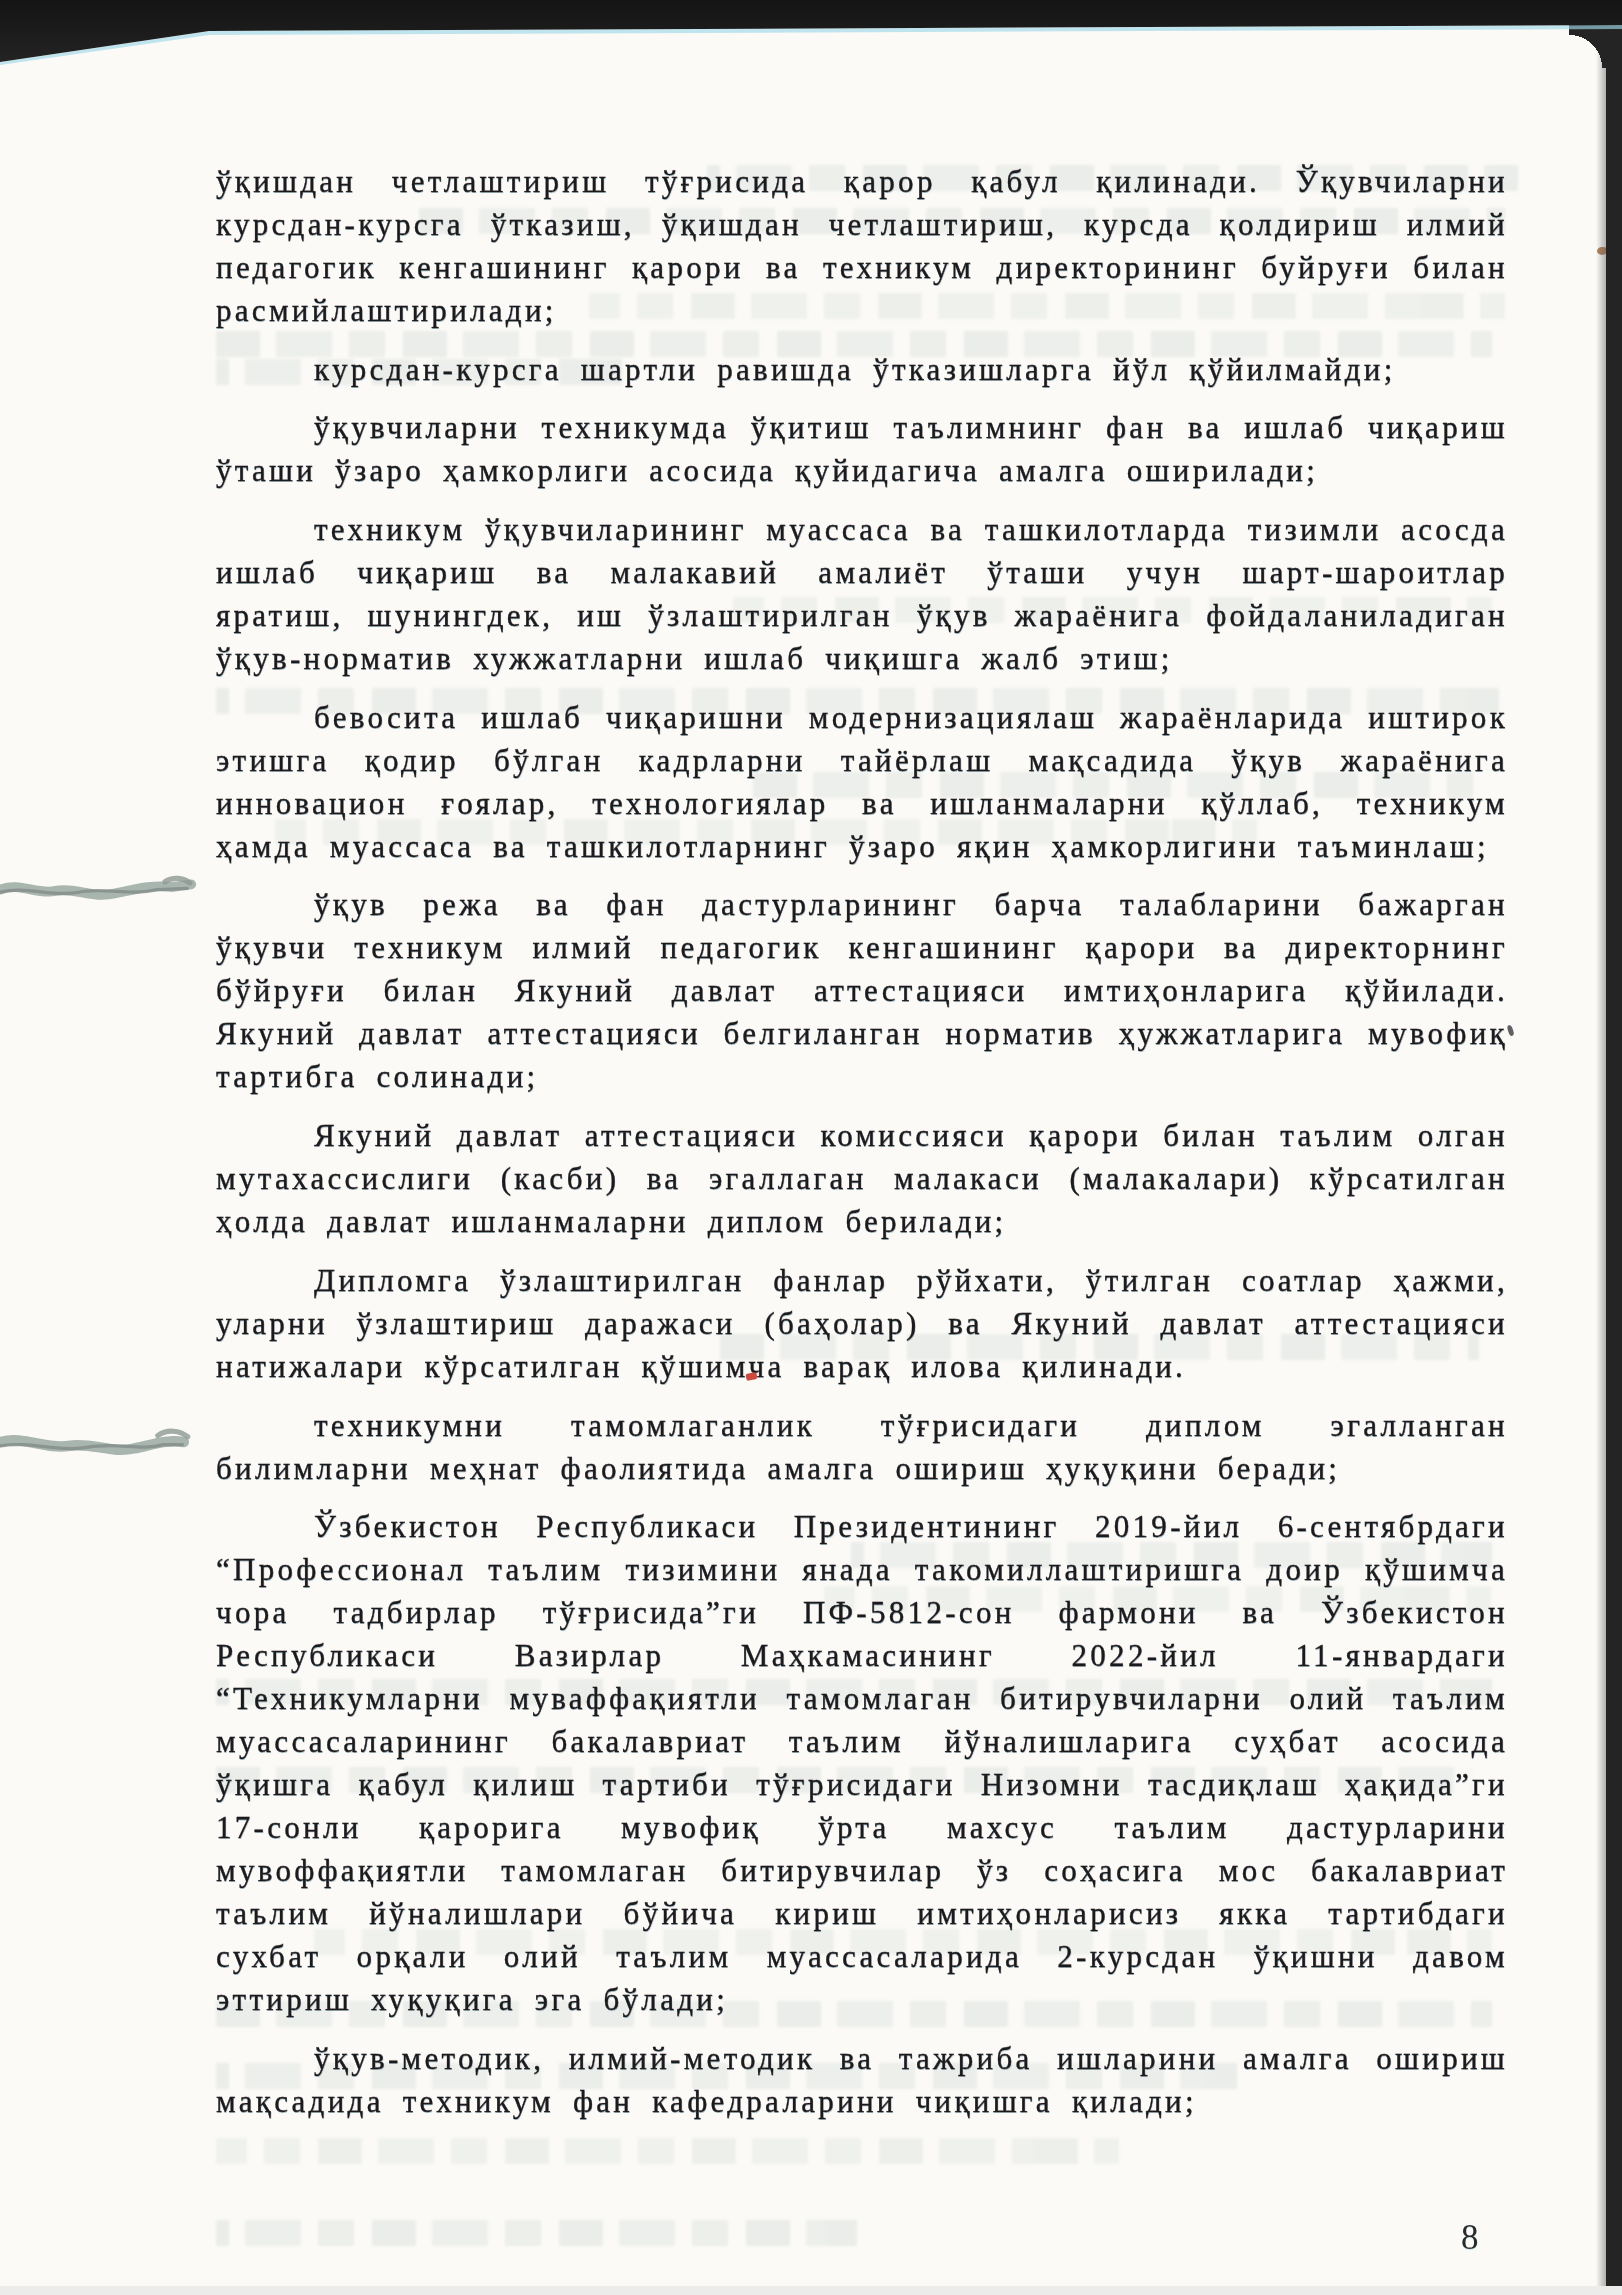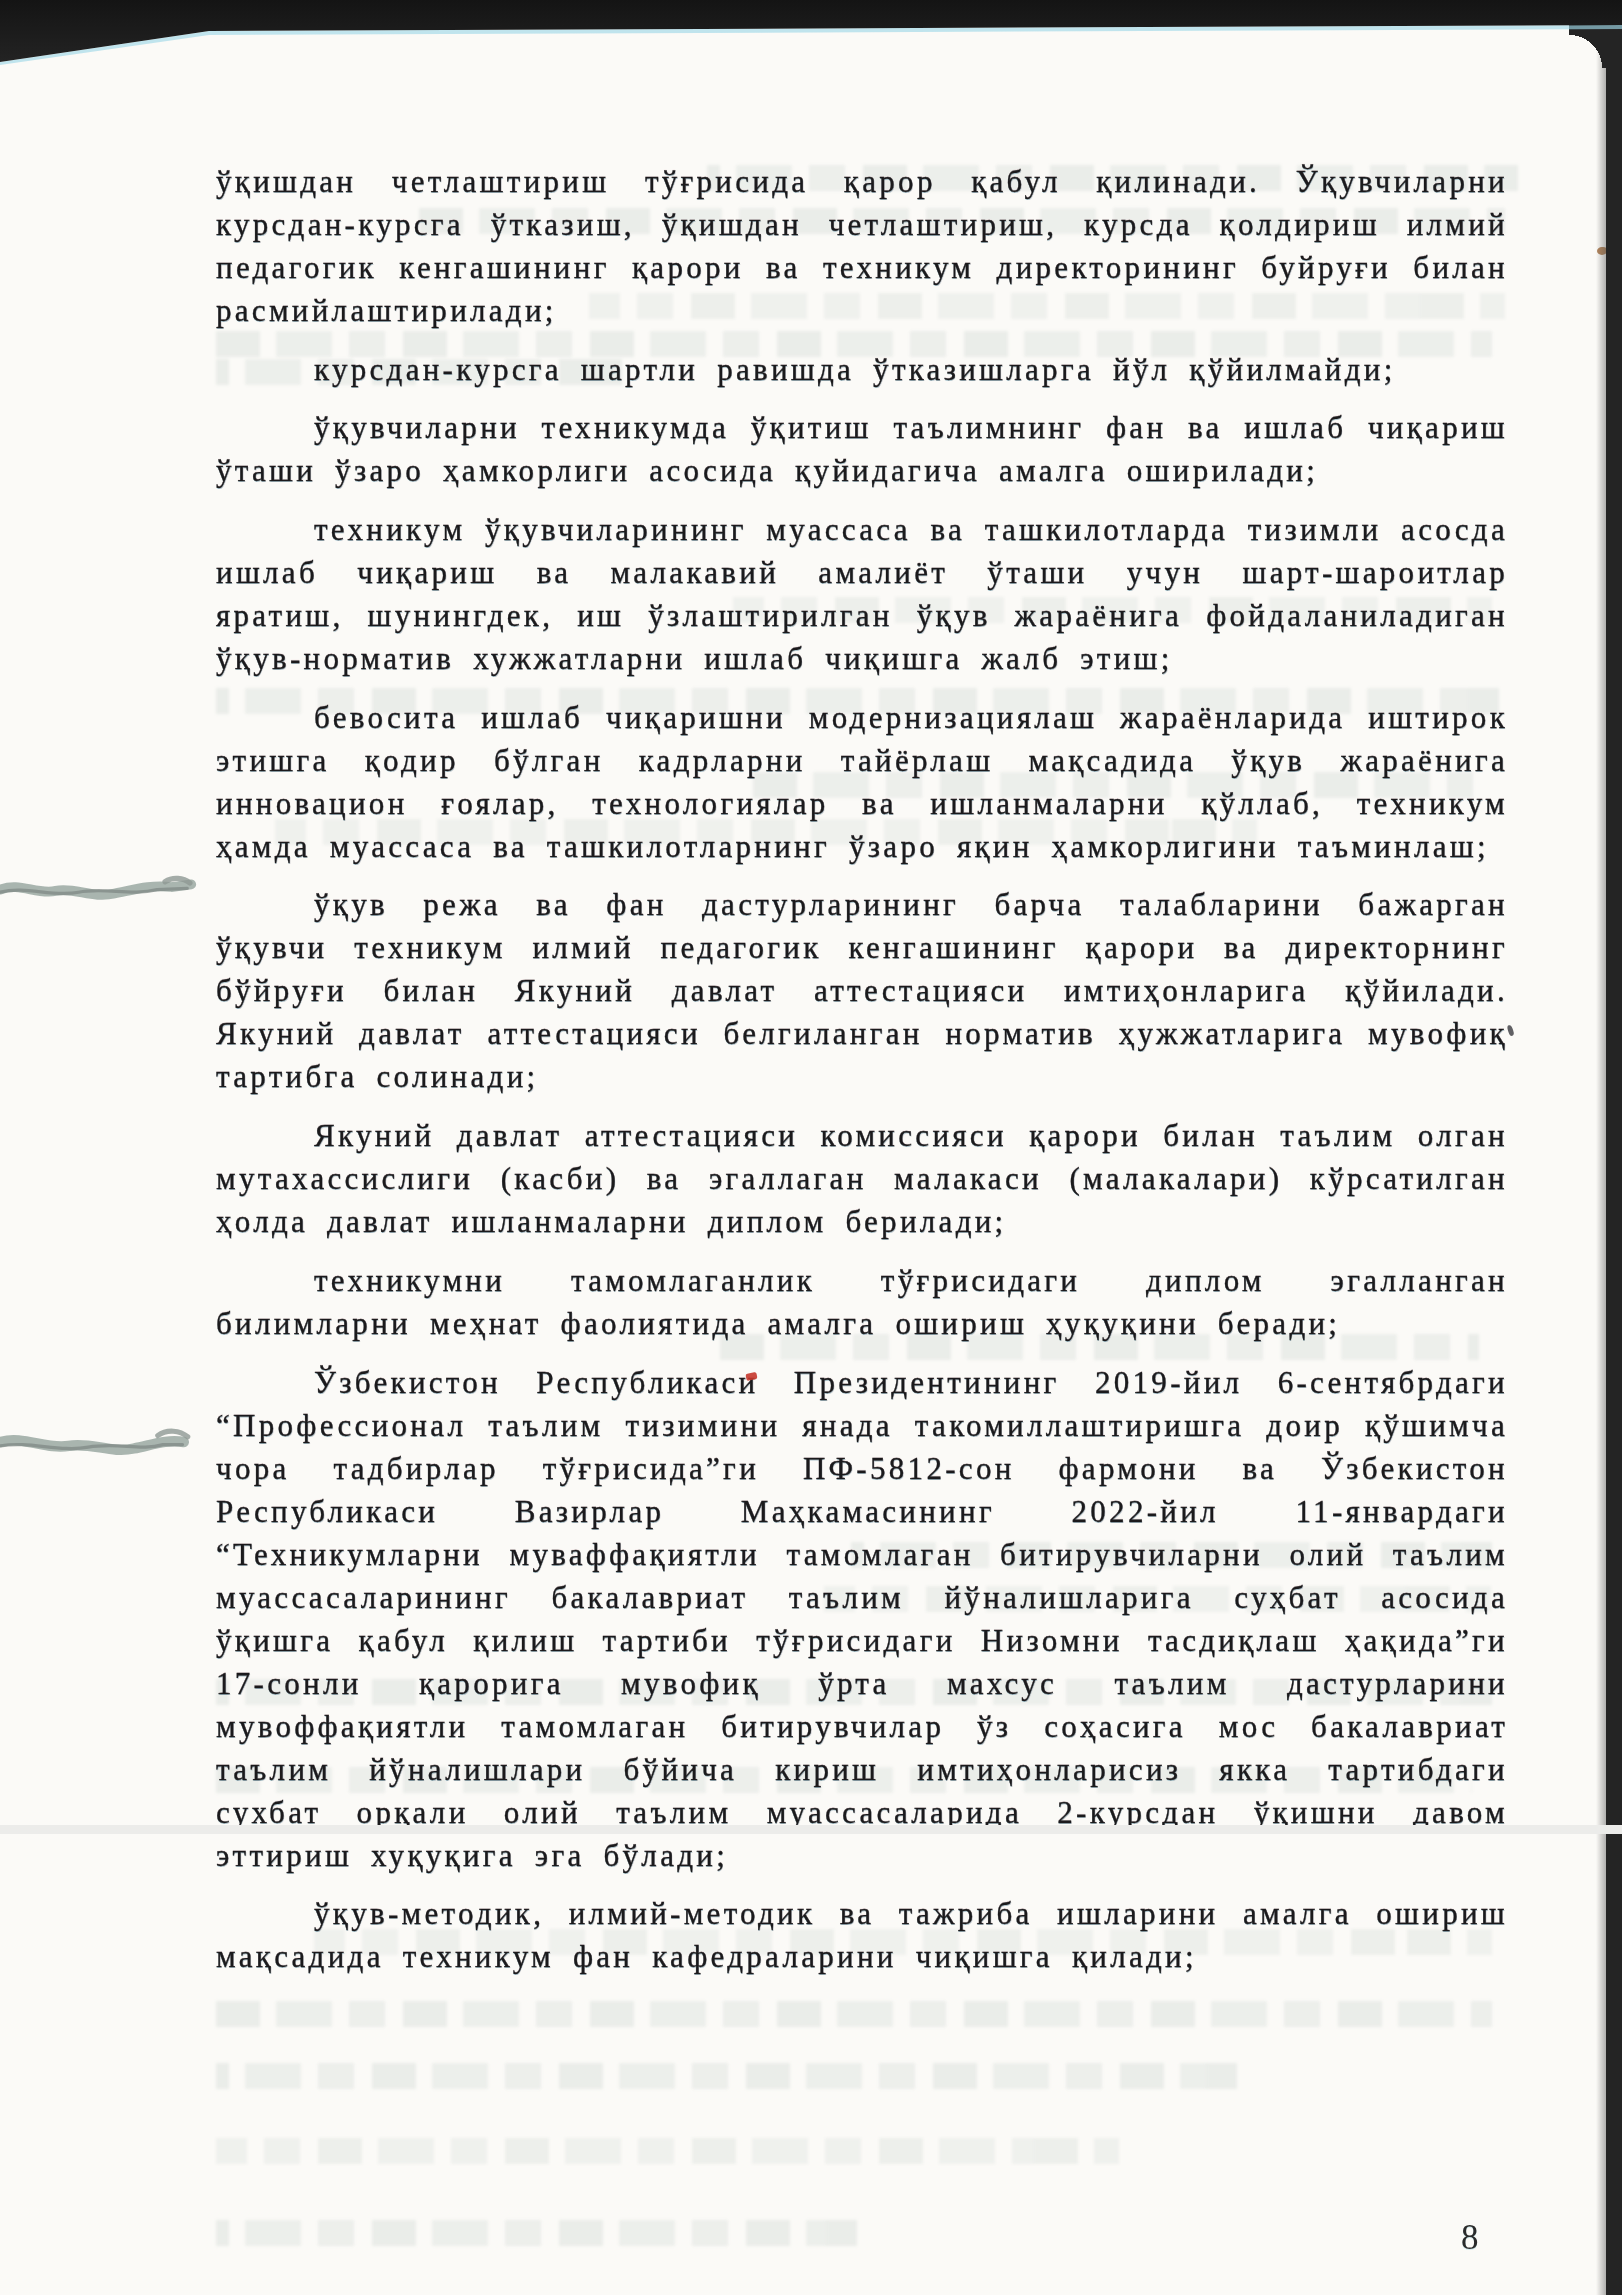--- a/index.html
+++ b/index.html
@@ -2,21 +2,21 @@
 <html style="--paper: #fbfaf7; --ink: #1b1a1c; --scan-band: #242424; --cyan-fringe: #9fd8e8; --ghost: #8ea69b; --thread: #9aa8a2; --page-number-ink: #2a2a2a; --red-speck: #c5372c;font-size:10.5px"><head>
 <meta charset="utf-8">
 <style>
   html, body { margin: 0; padding: 0; }
   body {
     width: 1623px; height: 2295px;
     background: var(--paper, #fbfaf7);
     font-family: "Liberation Serif", "DejaVu Serif", serif;
     overflow: hidden; position: relative;
   }
-  .page { position: absolute; inset: 0; width: 1623px; height: 1834px; }
+  .page { position: absolute; inset: 0; width: 1623px; height: 2295px; }
 
   
   .text-block {
     position: absolute; left: 216px; top: 160px; width: 1292px;
     color: var(--ink, #1b1a1c);
     font-size: 31px; line-height: 43px;
     letter-spacing: 3.3px; word-spacing: 7.9px;
     text-align: justify; hyphens: none;
   }
   .text-block p.para {
@@ -115,20 +115,21 @@
 
   <div class="text-block">
 
   <p class="para no-indent">ўқишдан четлаштириш тўғрисида қарор қабул қилинади. Ўқувчиларни курсдан-курсга ўтказиш, ўқишдан четлаштириш, курсда қолдириш илмий педагогик кенгашининг қарори ва техникум директорининг буйруғи билан расмийлаштирилади;</p>
       <p class="para">курсдан-курсга шартли равишда ўтказишларга йўл қўйилмайди;</p>
       <p class="para">ўқувчиларни техникумда ўқитиш таълимнинг фан ва ишлаб чиқариш ўташи ўзаро ҳамкорлиги асосида қуйидагича амалга оширилади;</p>
       <p class="para">техникум ўқувчиларининг муассаса ва ташкилотларда тизимли асосда ишлаб чиқариш ва малакавий амалиёт ўташи учун шарт-шароитлар яратиш, шунингдек, иш ўзлаштирилган ўқув жараёнига фойдаланиладиган ўқув-норматив хужжатларни ишлаб чиқишга жалб этиш;</p>
       <p class="para">бевосита ишлаб чиқаришни модернизациялаш жараёнларида иштирок этишга қодир бўлган кадрларни тайёрлаш мақсадида ўқув жараёнига инновацион ғоялар, технологиялар ва ишланмаларни қўллаб, техникум ҳамда муассаса ва ташкилотларнинг ўзаро яқин ҳамкорлигини таъминлаш;</p>
       <p class="para">ўқув режа ва фан дастурларининг барча талабларини бажарган ўқувчи техникум илмий педагогик кенгашининг қарори ва директорнинг бўйруғи билан Якуний давлат аттестацияси имтиҳонларига қўйилади. Якуний давлат аттестацияси белгиланган норматив ҳужжатларига мувофиқ тартибга солинади;</p>
       <p class="para">Якуний давлат аттестацияси комиссияси қарори билан таълим олган мутахассислиги (касби) ва эгаллаган малакаси (малакалари) кўрсатилган ҳолда давлат ишланмаларни диплом берилади;</p>
+      <p class="para">Дипломга ўзлаштирилган фанлар рўйхати, ўтилган соатлар ҳажми, уларни ўзлаштириш даражаси (баҳолар) ва Якуний давлат аттестацияси натижалари кўрсатилган қўшимча варақ илова қилинади.</p>
       <p class="para">техникумни тамомлаганлик тўғрисидаги диплом эгалланган билимларни меҳнат фаолиятида амалга ошириш ҳуқуқини беради;</p>
       <p class="para">Ўзбекистон Республикаси Президентининг 2019-йил 6-сентябрдаги “Профессионал таълим тизимини янада такомиллаштиришга доир қўшимча чора тадбирлар тўғрисида”ги ПФ-5812-сон фармони ва Ўзбекистон Республикаси Вазирлар Маҳкамасининг 2022-йил 11-январдаги “Техникумларни муваффақиятли тамомлаган битирувчиларни олий таълим муассасаларининг бакалавриат таълим йўналишларига суҳбат асосида ўқишга қабул қилиш тартиби тўғрисидаги Низомни тасдиқлаш ҳақида”ги 17-сонли қарорига мувофиқ ўрта махсус таълим дастурларини мувоффақиятли тамомлаган битирувчилар ўз соҳасига мос бакалавриат таълим йўналишлари бўйича кириш имтиҳонларисиз якка тартибдаги сухбат орқали олий таълим муассасаларида 2-курсдан ўқишни давом эттириш хуқуқига эга бўлади;</p>
       <p class="para">ўқув-методик, илмий-методик ва тажриба ишларини амалга ошириш мақсадида техникум фан кафедраларини чиқишга қилади;</p>
     </div>
 
   <div class="page-number">8</div>
 
   <svg class="thread-mark" style="top:862px;" width="203" height="50" viewBox="0 0 310 76">
     <path d="M0,42 C30,30 55,50 85,44 C115,38 140,56 175,48 C205,42 230,34 262,38 L292,34" fill="none" stroke="var(--thread,#9aa8a2)" stroke-width="15" stroke-linecap="round" opacity="0.85"></path>
     <path d="M0,46 C40,36 80,54 120,46 C160,38 200,52 240,42 L286,40" fill="none" stroke="#7d8683" stroke-width="5" stroke-linecap="round" opacity="0.7"></path>

